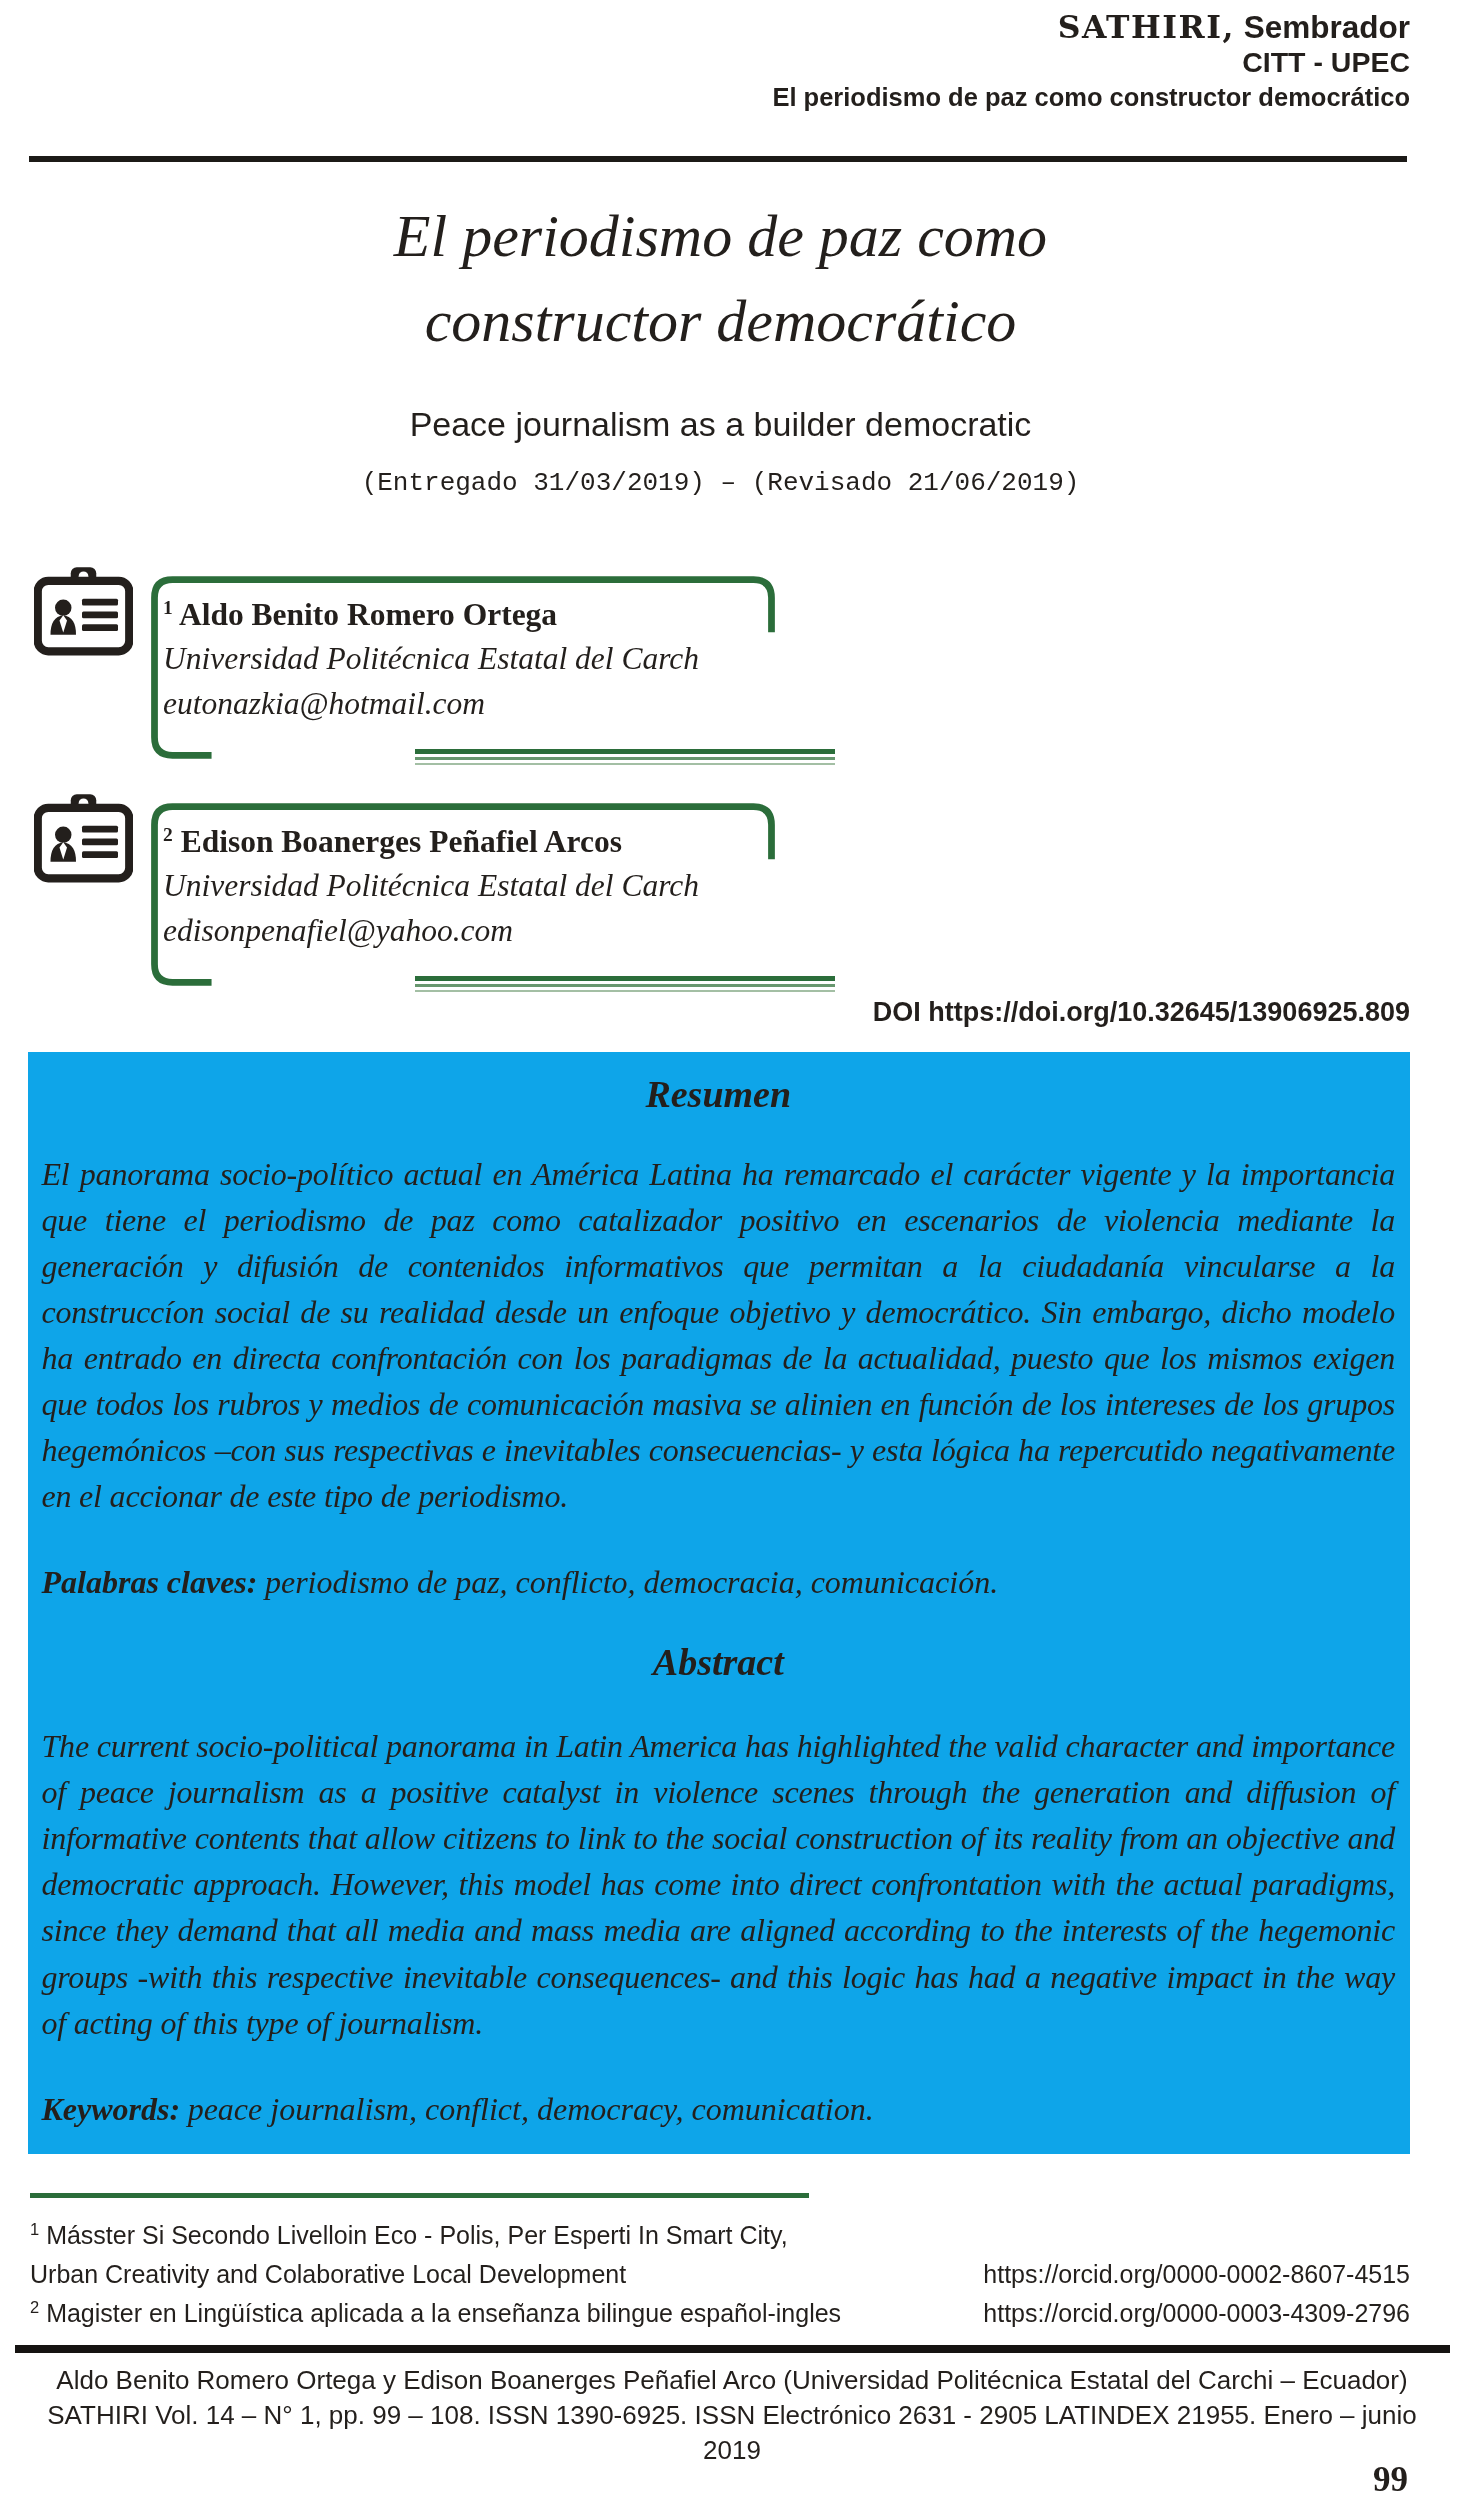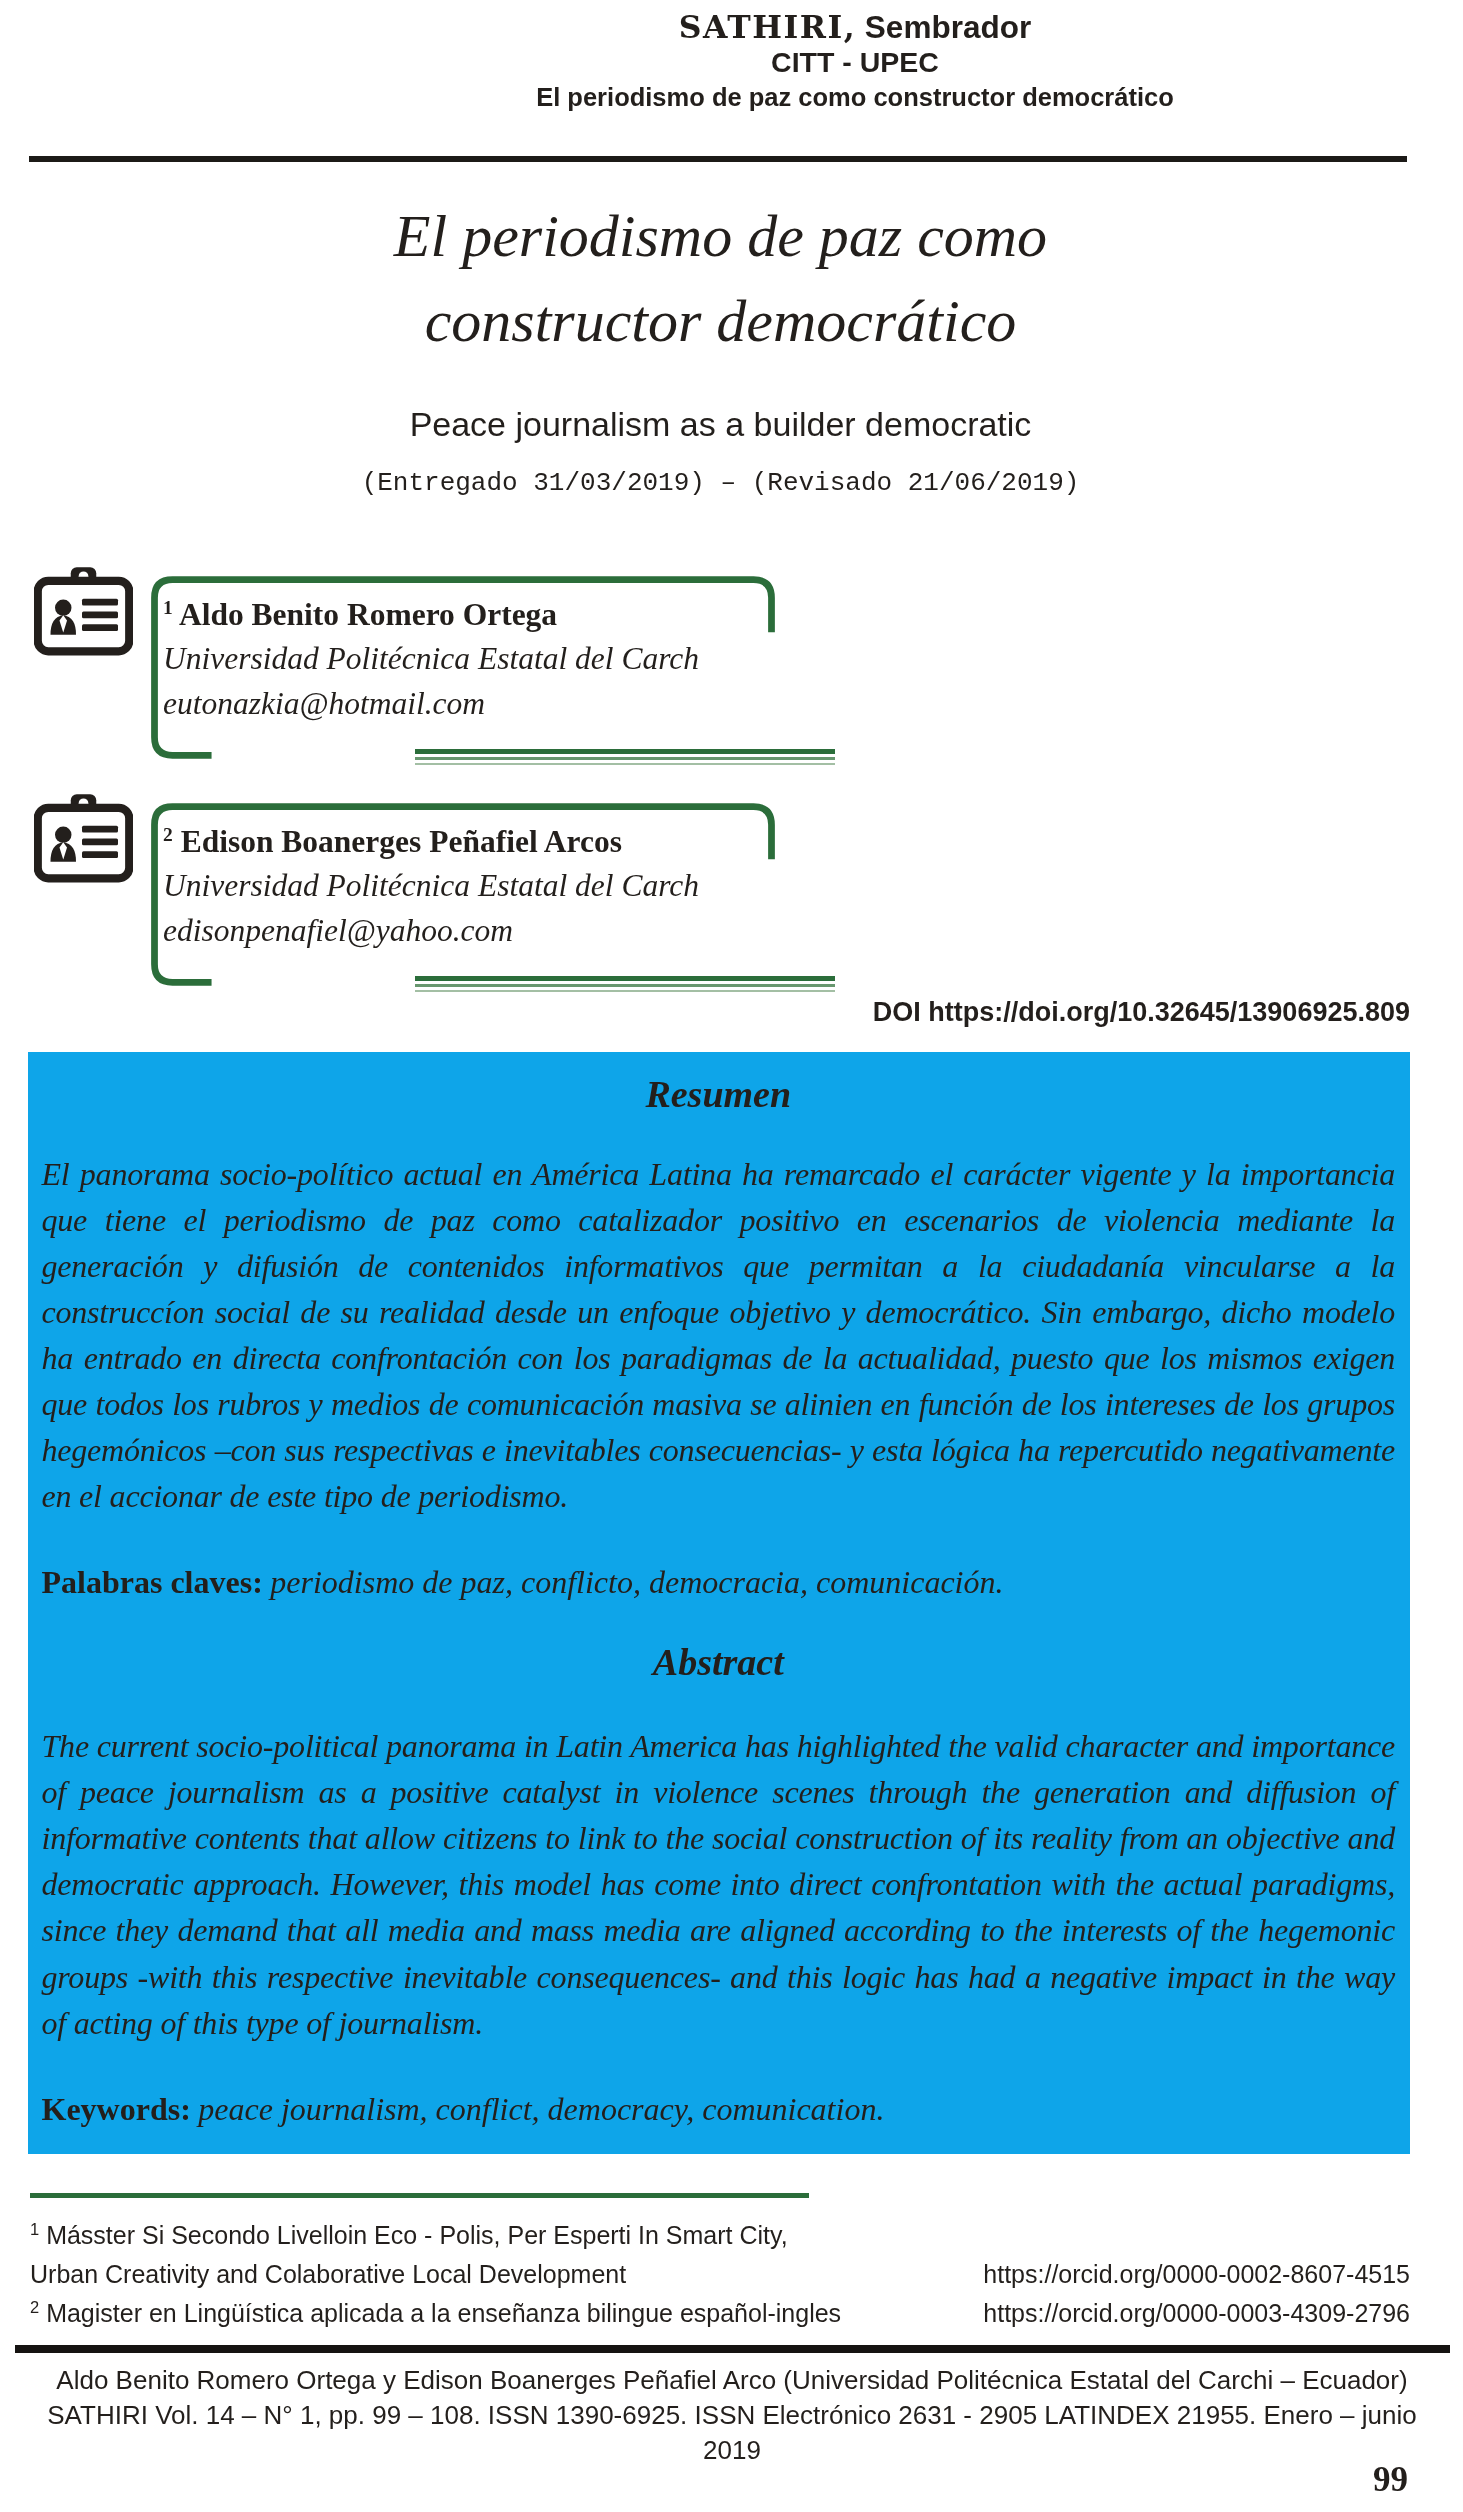--- a/index.html
+++ b/index.html
@@ -8,21 +8,21 @@
     position:relative;
     width:1464px; height:2512px;
     background:#ffffff;
     font-family:"Liberation Serif", serif;
     color:#231f1c;
     overflow:hidden;
   }
   
   .masthead {
     position:absolute; top:7.5px; right:54px; left:300px;
-    text-align:center;
+    text-align:right;
     font-family:"Liberation Sans", sans-serif;
     line-height:1.18;
   }
   .journal-line { font-size:31.5px; font-weight:bold; }
   .journal-name {
     font-family:"DejaVu Serif", serif;
     font-weight:bold; letter-spacing:1.5px;
   }
   .journal-tagline { font-family:"Liberation Sans", sans-serif; }
   .institution { font-size:28.5px; font-weight:bold; }
@@ -80,21 +80,21 @@
   .section-heading {
     text-align:center; font-weight:bold; font-style:italic;
     font-size:38px; margin-top:9px;
   }
   .abstract-body {
     font-style:italic; font-size:32px; line-height:1.44;
     text-align:justify; letter-spacing:-0.2px;
     margin-top:35px;
   }
   .keywords-line { font-size:32px; margin-top:45px; }
-  .keywords-label { font-weight:bold; }
+  .keywords-label { font-weight:bold; font-style:italic; }
   .keywords-text { font-style:italic; margin-left:7.5px; }
   .heading-abstract { margin-top:39px; }
   .abstract-body.english { margin-top:39px; }
   
   .fn-separator {
     position:absolute; top:2193px; left:30px; width:779px; height:5.3px;
     background:#2b6d3a;
   }
   .footnotes {
     position:absolute; top:2216px; left:30px; width:1380px;

